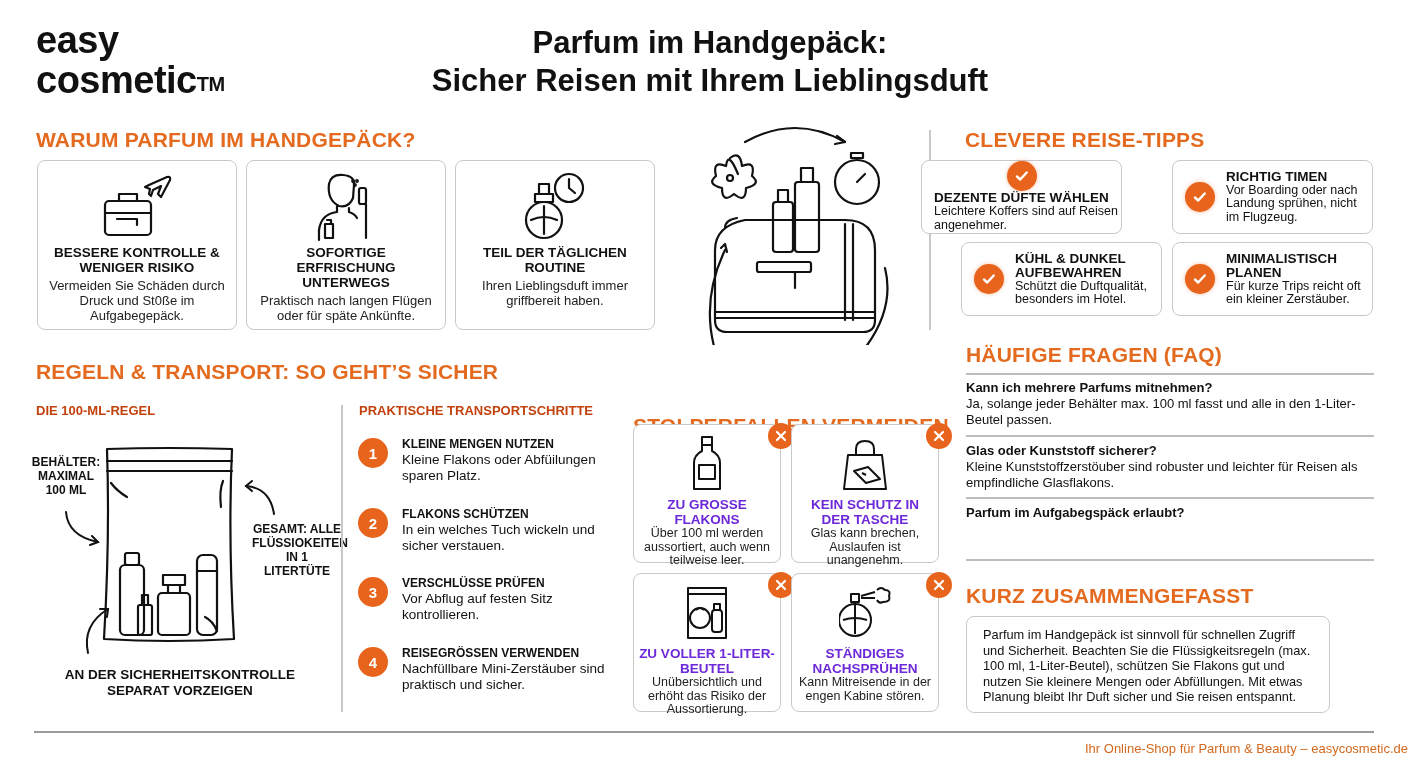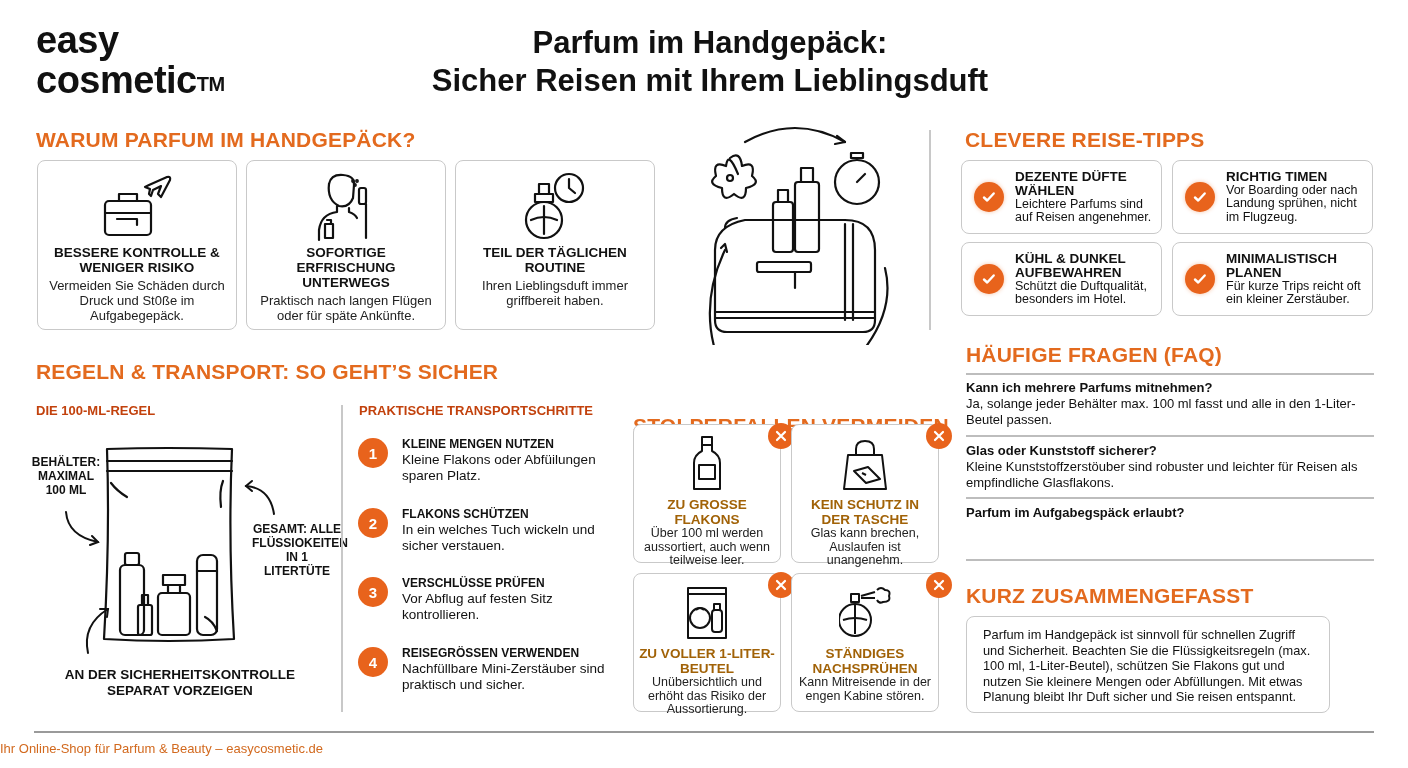--- a/index.html
+++ b/index.html
@@ -21,28 +21,28 @@
   .check { width: 30px; height: 30px; border-radius: 50%; background: #e8631c; flex: 0 0 30px; display: flex; align-items: center; justify-content: center; margin-right: 11px; box-shadow: 0 0 4px rgba(232,99,28,0.4); }
   .tip-card .txt { font-size: 12.5px; line-height: 13.5px; color: #111; }
   .tip-card .txt b { display: block; font-size: 13.5px; line-height: 14px; }
   .sub-h { font-weight: 700; font-size: 13px; color: #c2410c; white-space: nowrap; }
   .step { left: 358px; width: 270px; display: flex; align-items: flex-start; }
   .num { width: 30px; height: 30px; border-radius: 50%; background: #e8631c; color: #fff; font-weight: 700; font-size: 15px; display: flex; align-items: center; justify-content: center; flex: 0 0 30px; margin-right: 14px; margin-top: 2px; }
   .step .txt { font-size: 13.5px; line-height: 16px; color: #111; }
   .step .txt b { display: block; font-size: 12px; line-height: 16px; }
   .pit-card { width: 148px; height: 139px; text-align: center; padding: 0 4px; }
   .pit-card .icon { height: 60px; display: flex; align-items: flex-end; justify-content: center; margin-top: 6px; }
-  .pit-card .h { font-weight: 700; font-size: 13.5px; line-height: 15px; margin-top: 6px; color: #a16207; }
+  .pit-card .h { font-weight: 700; font-size: 13.5px; line-height: 15px; margin-top: 6px; color: #6d28d9; }
   .pit-card .t { font-size: 12.5px; line-height: 13.5px; color: #222; }
   .xbadge { position: absolute; right: -14px; top: -2px; width: 26px; height: 26px; border-radius: 50%; background: #e8631c; display: flex; align-items: center; justify-content: center; }
   .faq { left: 966px; width: 408px; }
   .faq .q { font-weight: 700; font-size: 13px; line-height: 16px; color: #111; }
   .faq .a { font-size: 13px; line-height: 15.5px; color: #111; }
   .summary-box { left: 966px; top: 616px; width: 364px; height: 97px; padding: 10px 10px 8px 16px; font-size: 12.8px; line-height: 15.5px; color: #111; }
-  .footer { left: 0; width: 1408px; top: 741px; text-align: left; font-size: 13px; color: #d2691e; }
+  .footer { left: 0; width: 1408px; top: 741px; text-align: right; font-size: 13px; color: #d2691e; }
   .bag-label { font-weight: 700; font-size: 12px; line-height: 14px; text-align: center; color: #111; }
   svg { display: block; }
 </style>
 </head>
 <body>
 
 <div class="abs logo">
   <div>easy</div>
   <div><span>cosmetic</span><sup>TM</sup></div>
 </div>
@@ -130,27 +130,27 @@
       <path d="M110 152 v16"></path>
     <path d="M30 192 h160"></path>
       <path d="M30 198 h160"></path>
   </svg>
 </div>
 
 <div class="abs vdiv" style="left:929px; top:130px; height:200px;"></div>
 
 <div class="abs sec-title" style="left:965px; top:128px;">CLEVERE REISE-TIPPS</div>
 
-<div class="abs card tip-card" style="left:961px; top:160px;">
+<div class="abs card tip-card" style="left:921px; top:160px;flex-direction:column;">
   <div class="check">
       <svg width="16" height="16" viewBox="0 0 16 16" fill="none" stroke="#fff" stroke-width="2.4" stroke-linecap="round" stroke-linejoin="round">
         <path d="M3 8.5 l3.2 3 l6.5 -7"></path>
       </svg>
     </div>
-  <div class="txt"><b>DEZENTE DÜFTE WÄHLEN</b><span>Leichtere Parfums sind auf Reisen angenehmer.</span></div>
+  <div class="txt"><b>DEZENTE DÜFTE WÄHLEN</b><span>Leichtere Koffers sind auf Reisen angenehmer.</span></div>
 </div>
 <div class="abs card tip-card" style="left:1172px; top:160px;">
   <div class="check">
       <svg width="16" height="16" viewBox="0 0 16 16" fill="none" stroke="#fff" stroke-width="2.4" stroke-linecap="round" stroke-linejoin="round">
         <path d="M3 8.5 l3.2 3 l6.5 -7"></path>
       </svg>
     </div>
   <div class="txt"><b>RICHTIG TIMEN</b><span>Vor Boarding oder nach Landung sprühen, nicht im Flugzeug.</span></div>
 </div>
 <div class="abs card tip-card" style="left:961px; top:242px;">

